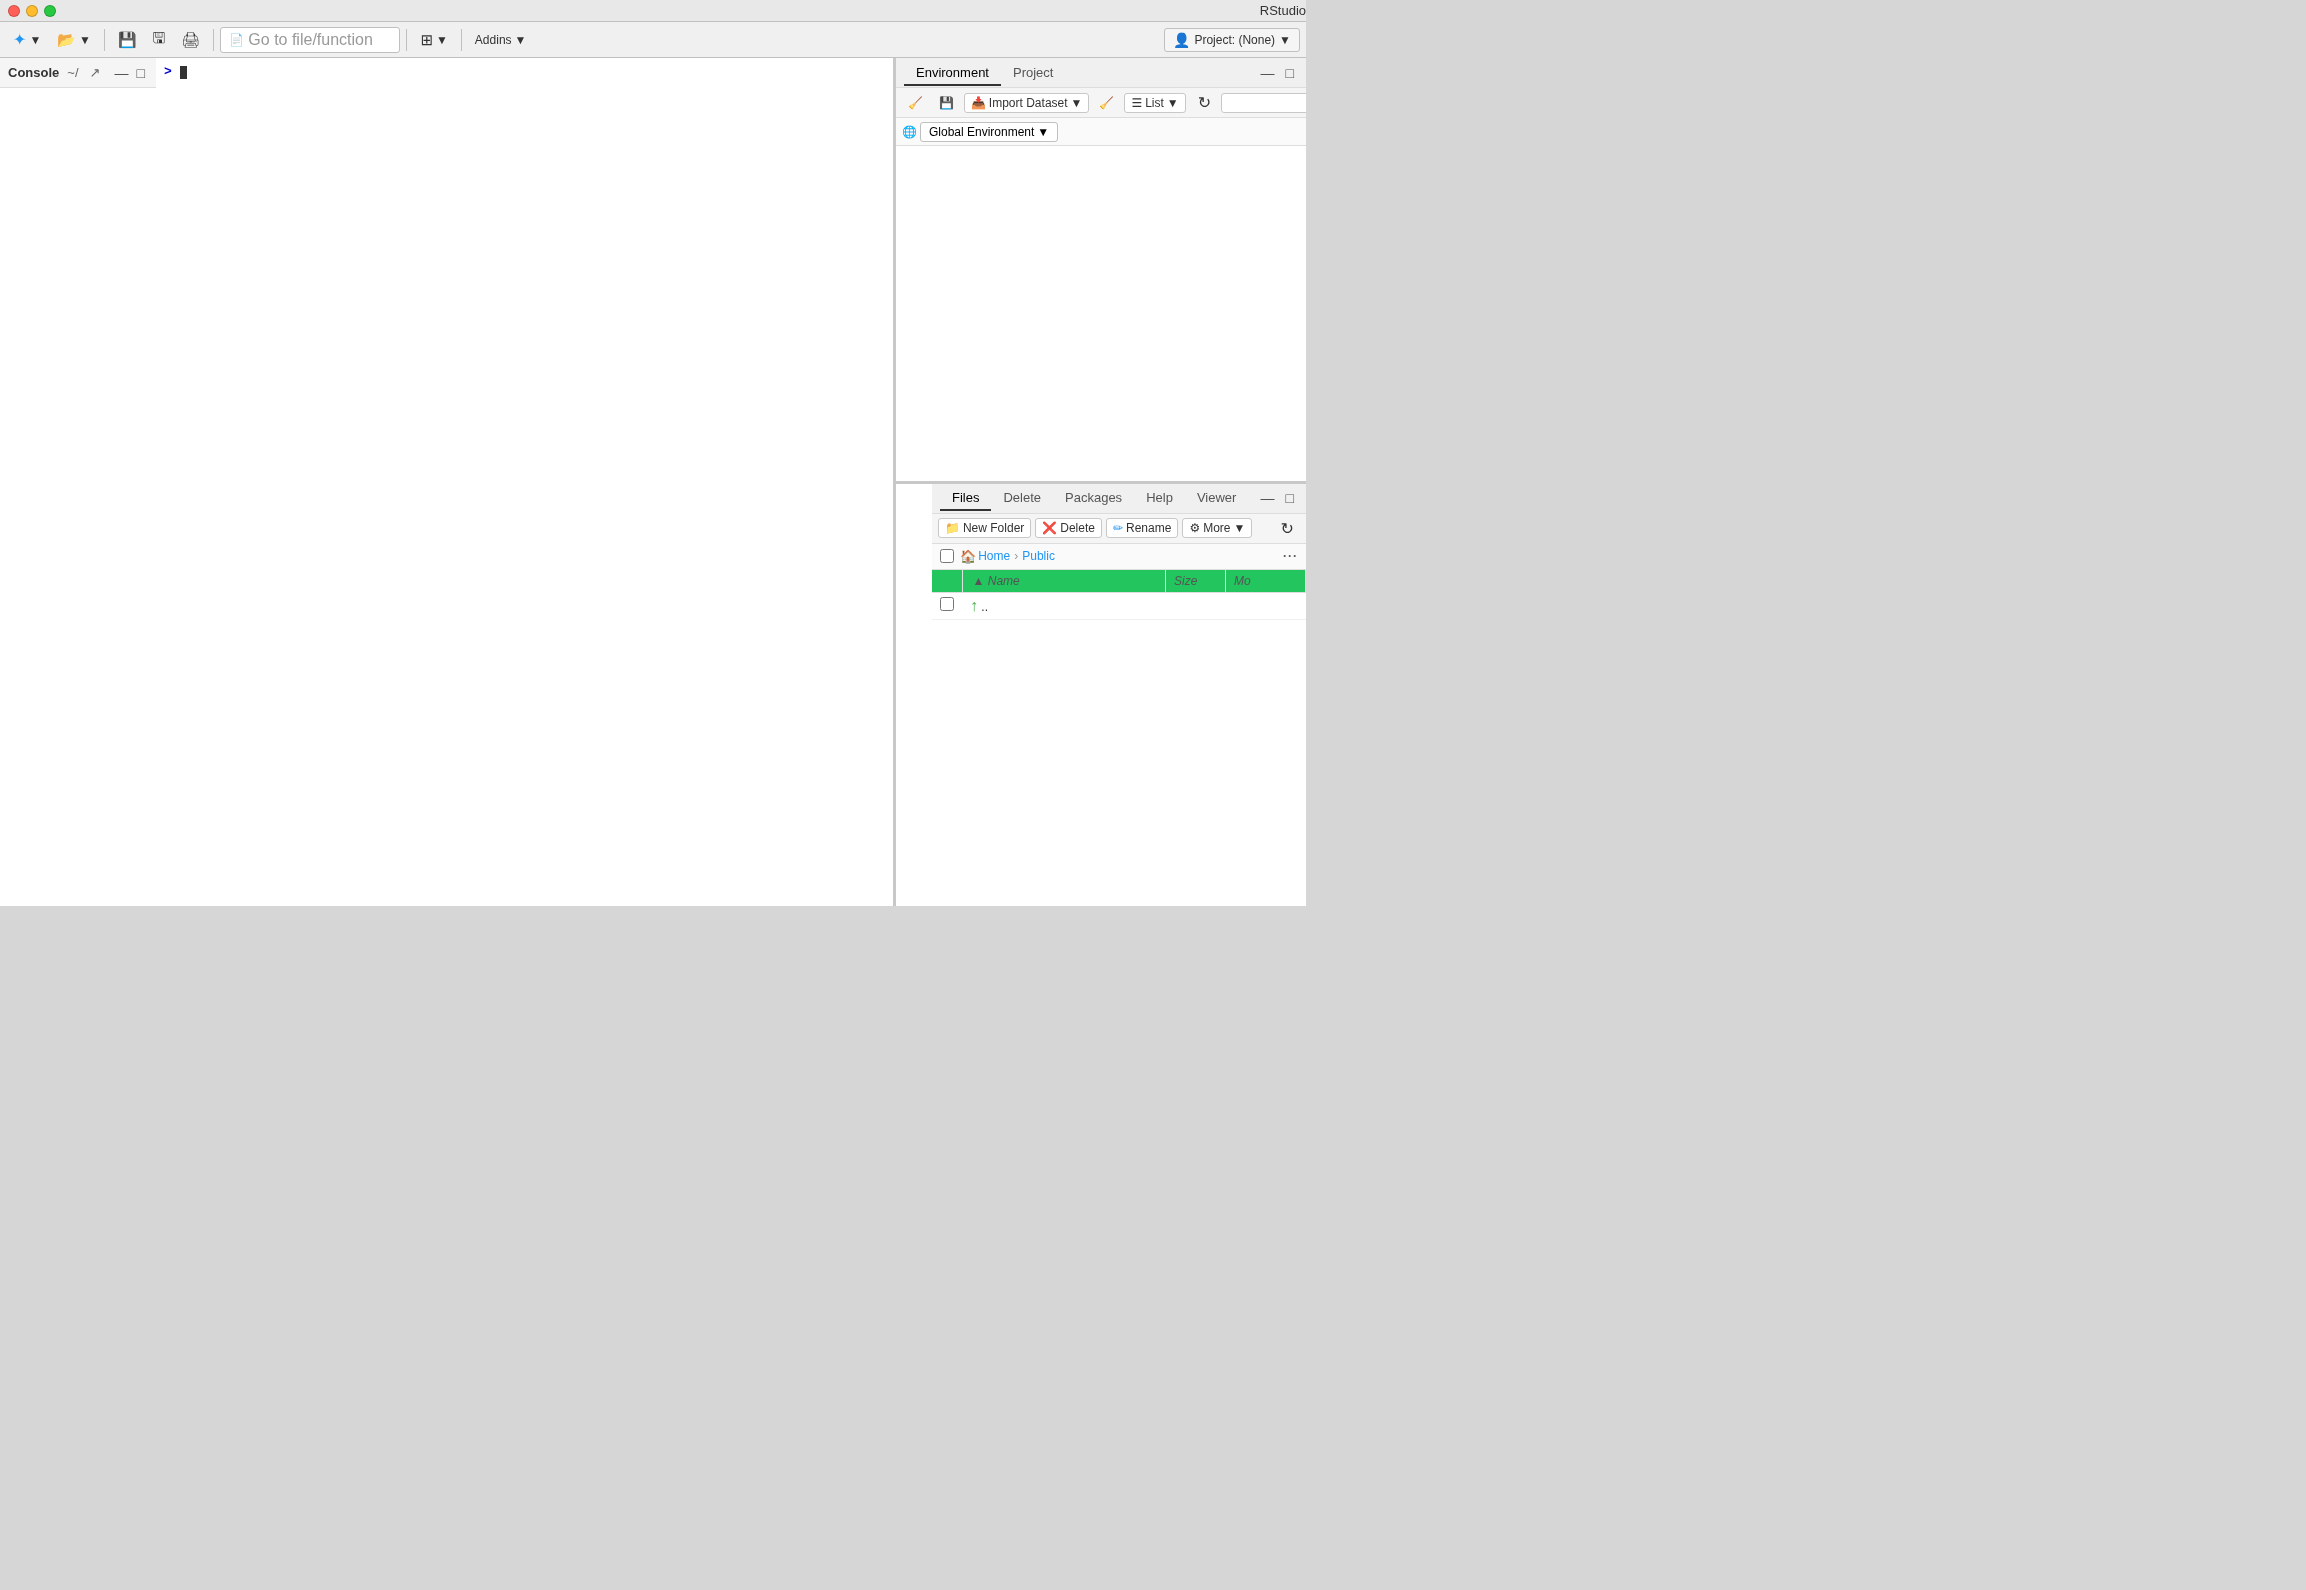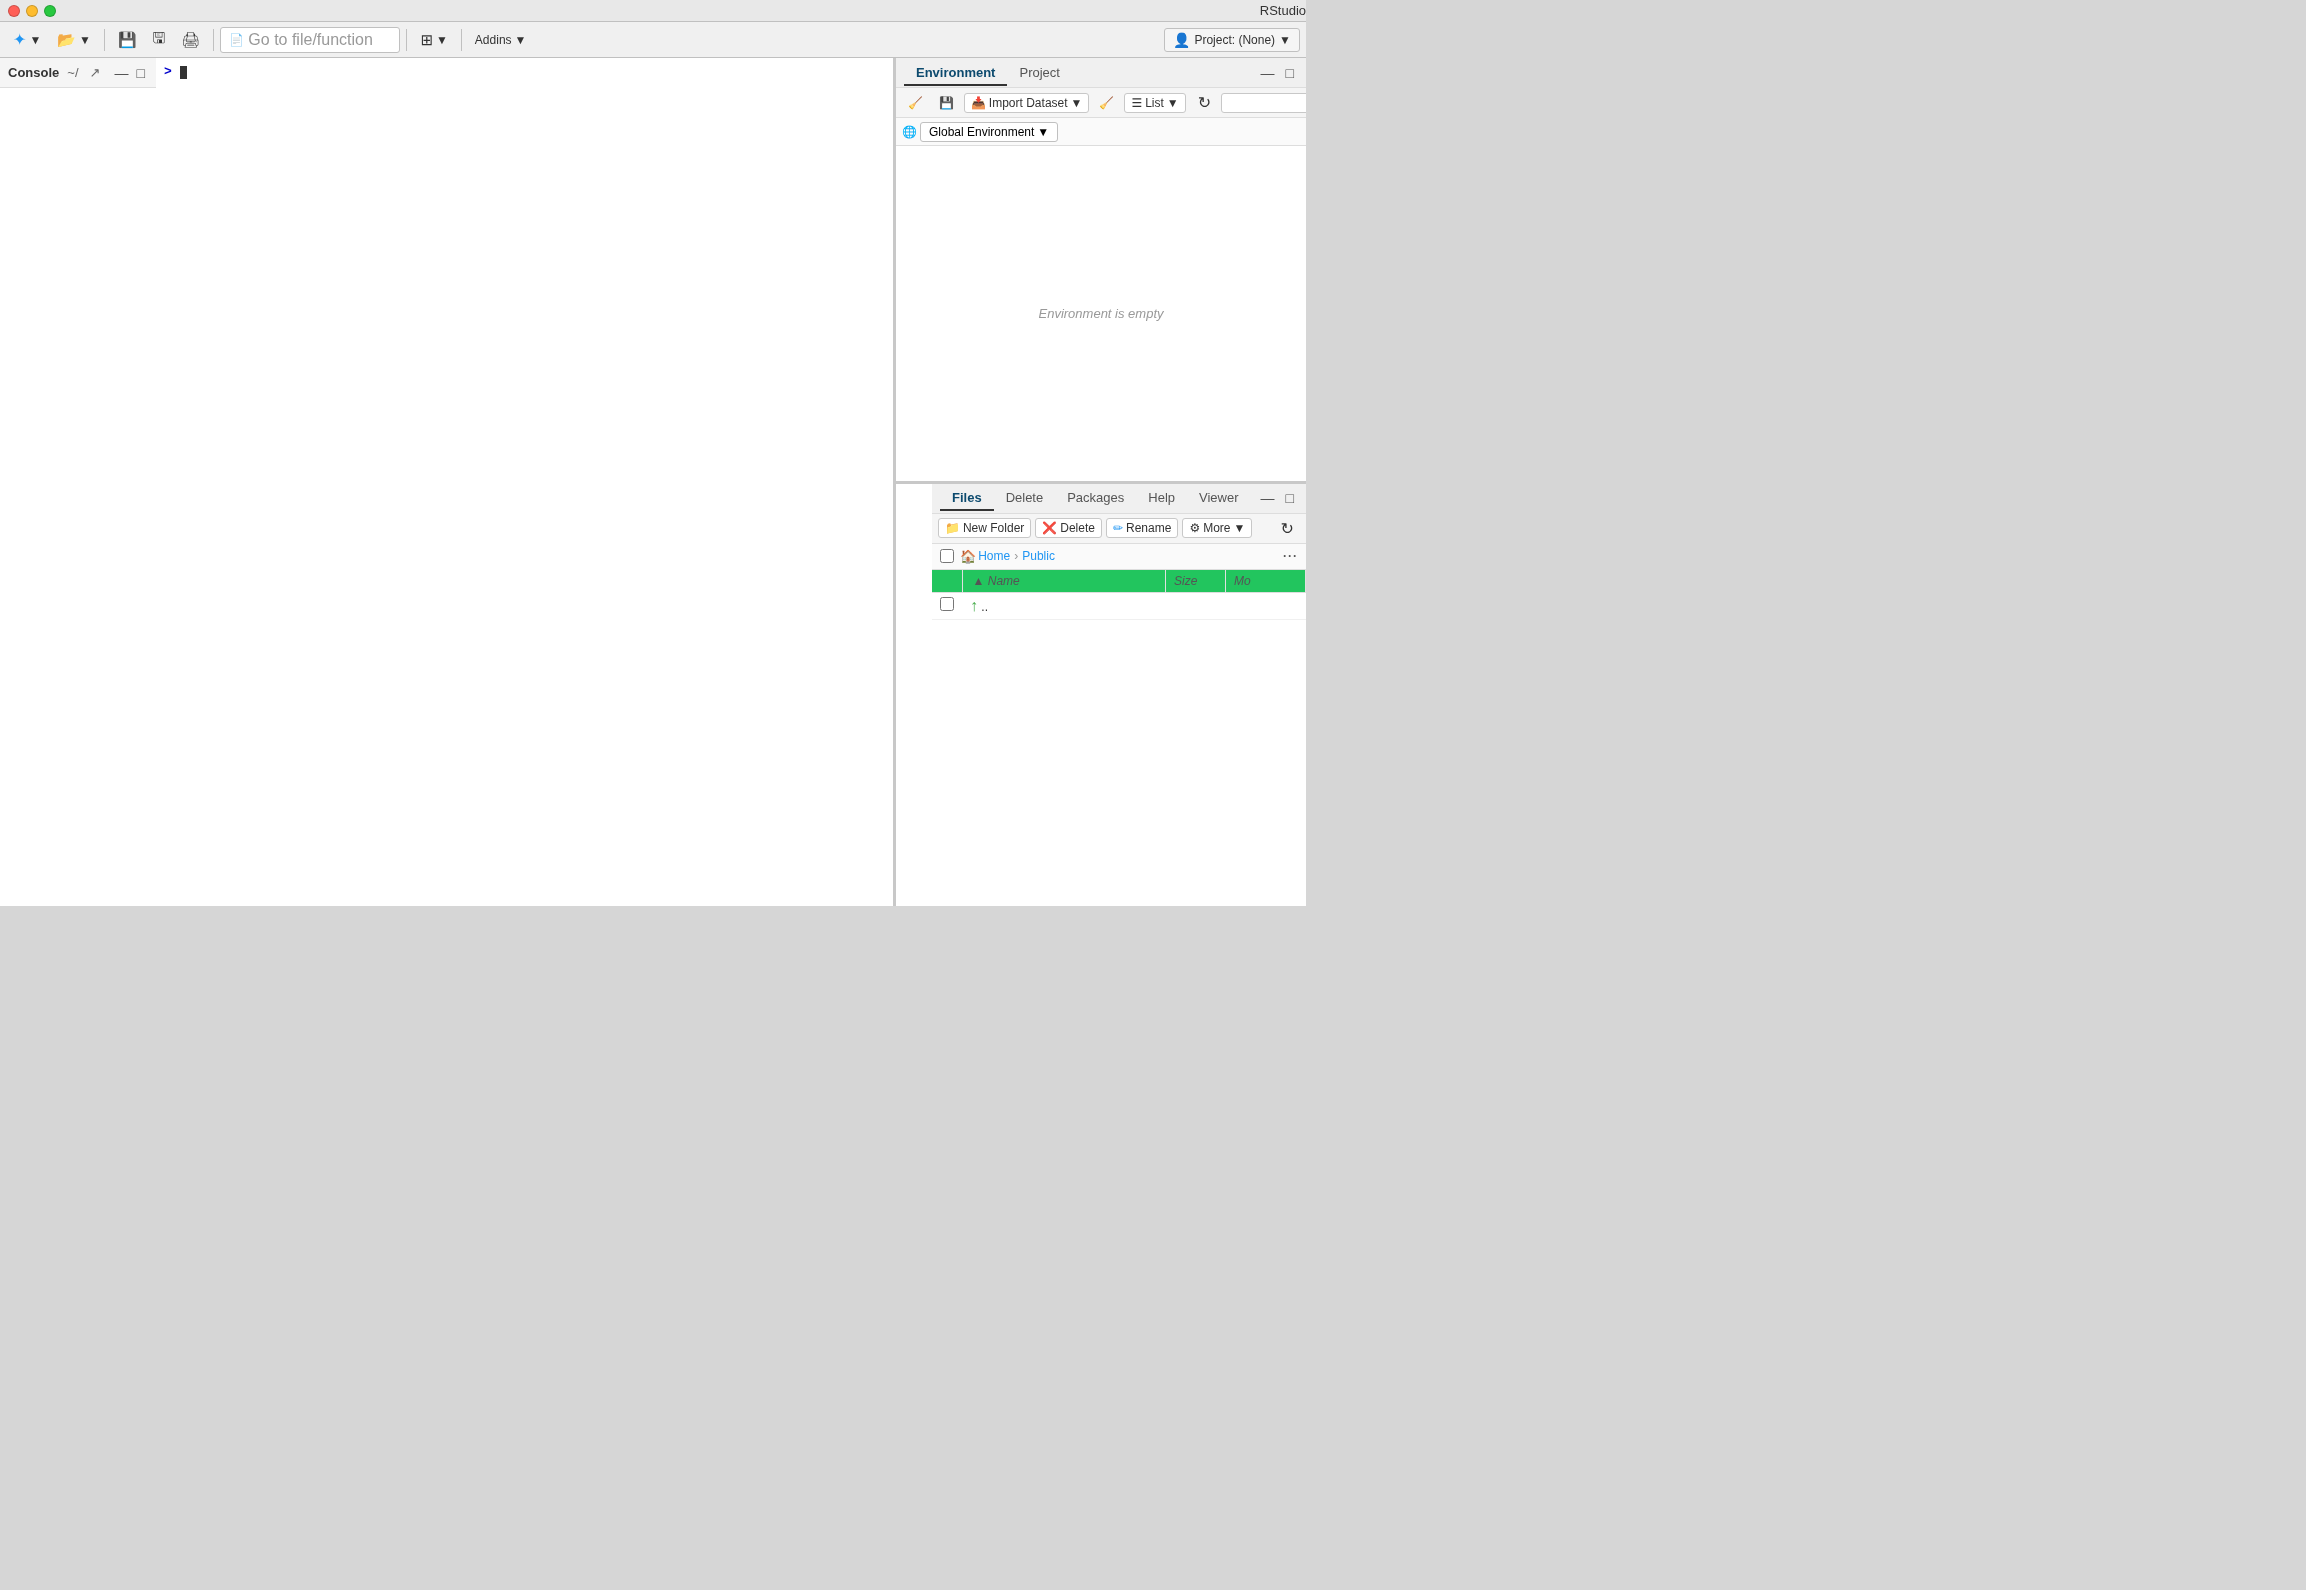--- a/index.html
+++ b/index.html
@@ -198,22 +198,22 @@
     }
     .tab {
       padding: 4px 12px;
       font-size: 13px;
       cursor: pointer;
       color: #555;
       border-bottom: 2px solid transparent;
       margin-bottom: -1px;
     }
     .tab.active {
-      color: #0c4a6e;
-      font-weight: bold;
+      color: #000000;
+      font-weight: normal;
       border-bottom: 2px solid #333;
     }
     .tab-actions {
       margin-left: auto;
       display: flex;
       gap: 3px;
       align-items: center;
     }
     .tab-icon-btn {
       background: none;
@@ -512,23 +512,20 @@
       </div>
 
       <div class="env-global">
         <span>🌐</span>
         <button class="global-env-btn">
           <span>Global Environment</span>
           <span>▼</span>
         </button>
       </div>
 
-      <div class="env-empty">
-        <span>Environment is empty</span>
-      </div>
     </div>
 
     <div class="bottom-right">
 
       <div class="tab-bar">
         <div class="tab active">Files</div>
         <div class="tab">Delete</div>
         <div class="tab">Packages</div>
         <div class="tab">Help</div>
         <div class="tab">Viewer</div>

